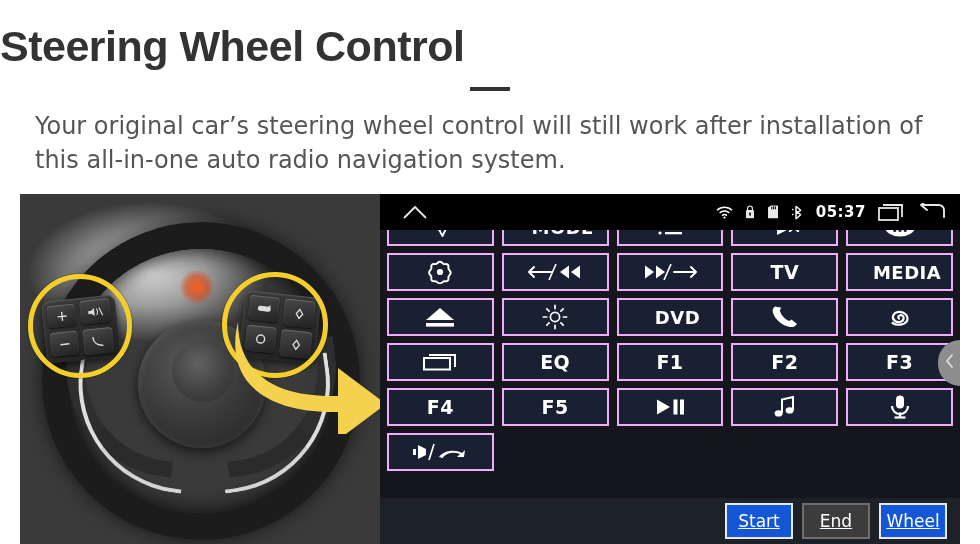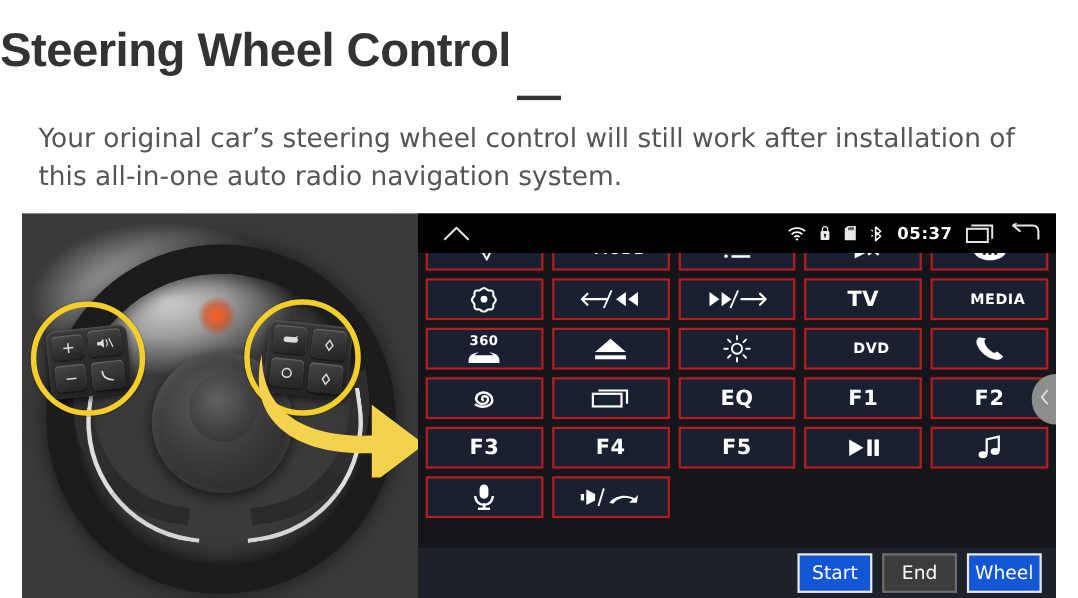--- a/index.html
+++ b/index.html
@@ -121,38 +121,38 @@
 
   .grid-wrap {
     position: absolute; left: 0; top: 36px; width: 580px; height: 270px;
     padding: 0 7px; overflow: hidden;
   }
   .grid {
     display: grid; grid-template-columns: repeat(5, 1fr);
     gap: 7px 8px; margin-top: -22px;
   }
   .btn {
-    height: 38px; background: #182031; border: 2px solid #b91c1c;
+    height: 38px; background: #182031; border: 2px solid #f0abfc;
     display: flex; align-items: center; justify-content: center;
     color: #ffffff; font-size: 19px; font-weight: bold;
     font-family: "DejaVu Sans", sans-serif; letter-spacing: .5px;
     user-select: none;
   }
-  .btn.wide-text { font-size: 13px; padding-left: 15px; }
+  .btn.wide-text { font-size: 18px; padding-left: 15px; }
   .btn svg { display: block; }
 
   .footer {
     position: absolute; left: 0; bottom: 0; width: 580px; height: 46px;
     background: #1d2128; display: flex; align-items: center;
     justify-content: flex-end; gap: 9px; padding-right: 13px;
   }
   .fbtn {
     width: 68px; height: 36px; display:flex; align-items:center; justify-content:center;
     font-size: 17px; font-family: "DejaVu Sans", sans-serif;
-    border: 2px solid #e9e9e9; color:#ffffff; background:#1356d6;
+    border: 2px solid #e9e9e9; color:#ffffff; background:#1356d6;text-decoration:underline;
   }
   .fbtn.disabled { background:#3c3c3c; color:#ffffff; border-color:#6d6d6d; }
 
   .drawer-handle {
     position: absolute; right: 0; top: 146px; width: 22px; height: 46px;
     background: #8d8d8d; border-radius: 22px 0 0 22px;
     display: flex; align-items: center; justify-content: center;
   }
 </style>
 </head>
@@ -363,29 +363,20 @@
                   <path d="M5 3.5 L5 16.5 L14 10 Z" fill="#fff"></path>
                   <path d="M16 3.5 L16 16.5 L25 10 Z" fill="#fff"></path>
                   <path d="M31 2 L24 18" stroke="#fff" stroke-width="1.7"></path>
                   <path d="M34 10 L56 10 M51 5 L56 10 L51 15" fill="none" stroke="#fff" stroke-width="2" stroke-linecap="round" stroke-linejoin="round"></path>
                 </svg>
             </span>
           </div>
           <div class="btn">TV</div>
           <div class="btn wide-text">MEDIA</div>
 
-          <div class="btn">
-            <span>
-              <svg width="40" height="32" viewBox="0 0 40 32">
-                  <text x="20" y="13" font-family="DejaVu Sans" font-size="12" font-weight="bold" fill="#fff" text-anchor="middle">360</text>
-                  <path d="M6 27 C6 22 10 19 20 19 C30 19 34 22 34 27 L34 29 L6 29 Z" fill="#fff"></path>
-                  <path d="M11 22 L16 18.6 H24 L29 22 Z" fill="#182031"></path>
-                </svg>
-            </span>
-          </div>
           <div class="btn">
             <span>
               <svg width="34" height="22" viewBox="0 0 34 22">
                   <path d="M17 2 L31 14 L3 14 Z" fill="#fff"></path>
                   <rect x="3" y="17" width="28" height="3.6" fill="#fff"></rect>
                 </svg>
             </span>
           </div>
           <div class="btn">
             <span>

